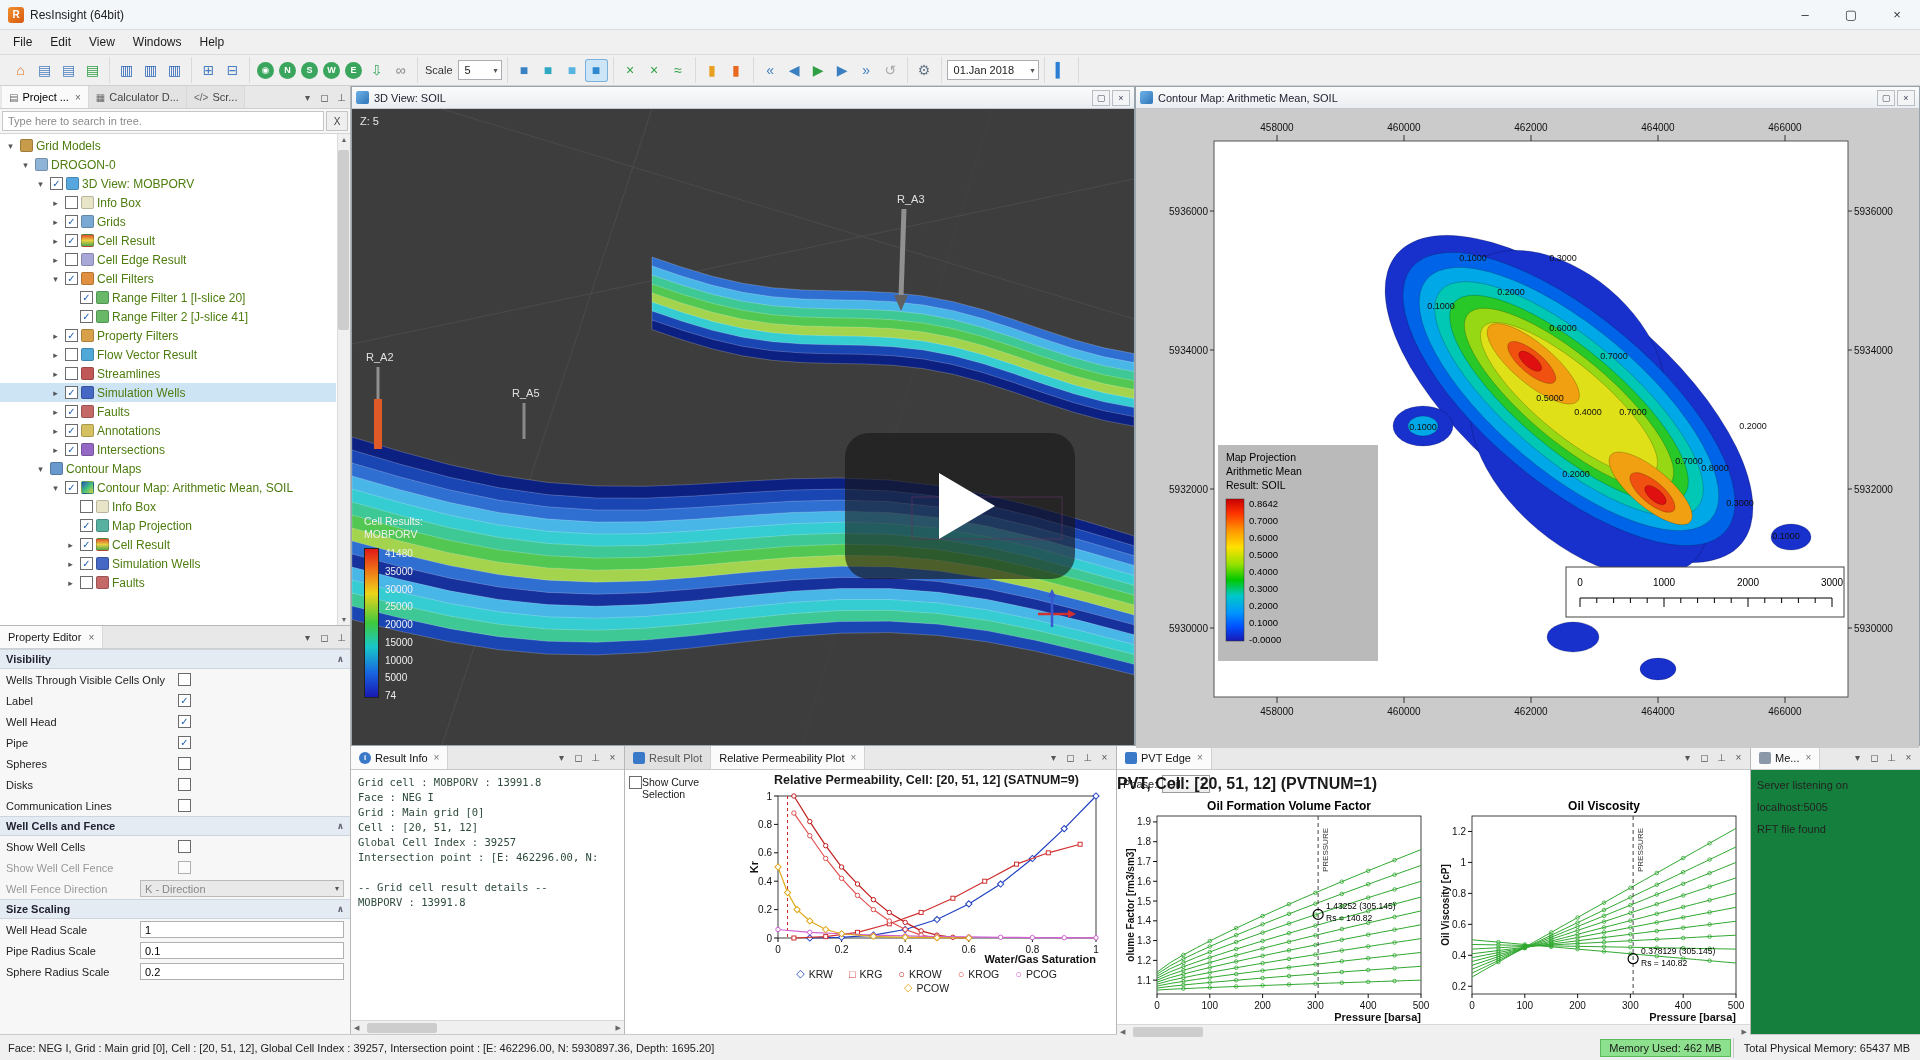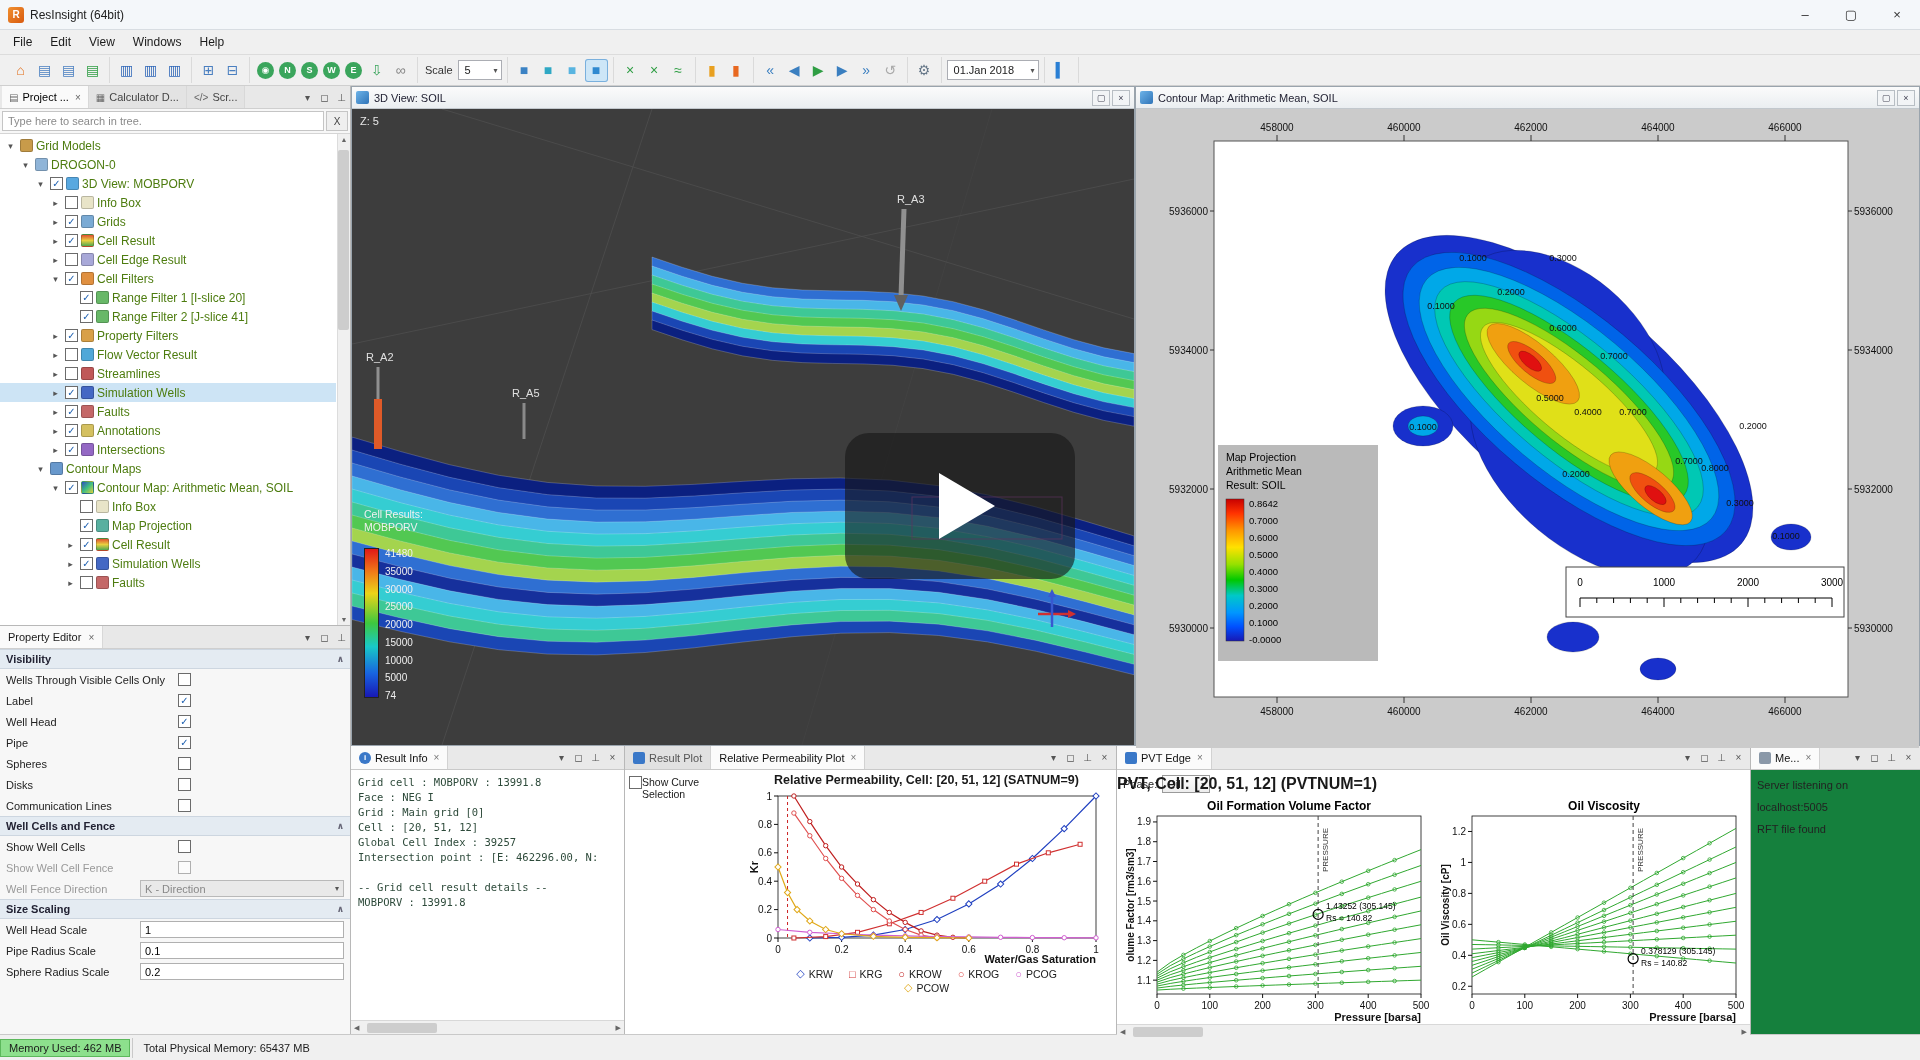--- a/index.html
+++ b/index.html
@@ -77,21 +77,21 @@
 .view3d-win{width:784px;flex:none}
 .contour-win{width:785px;flex:none}
 .mdi-header{height:22px;background:linear-gradient(#fbfbfb,#eaeef1);border-bottom:1px solid #c2c8cd;display:flex;align-items:center;padding:0 4px;gap:5px;font-size:11px;color:#223;flex:none}
 .mdi-ic{width:13px;height:13px;border-radius:2px;background:linear-gradient(135deg,#6db3e8,#2f74b8);flex:none}
 .mdi-btns{margin-left:auto;display:flex;gap:2px}
 .mdi-btn{width:18px;height:16px;border:1px solid #b8bec4;background:#f2f4f6;display:flex;align-items:center;justify-content:center;font-size:9px;color:#445}
 .viewport{flex:1;position:relative;background:#3d3d3d;overflow:hidden}
 .viewport>svg{position:absolute;left:0;top:0}
 .zlabel{position:absolute;top:6px;left:8px;color:#e6e6e6;font-size:11px}
 .v3d-legend{position:absolute;left:12px;bottom:44px;color:#f0f0f0;font-size:10px}
-.v3d-legend-title{font-size:10.5px;margin-bottom:14px;line-height:13px}
+.v3d-legend-title{font-size:10.5px;margin-bottom:7px;line-height:13px}
 .v3d-legend-body{display:flex;gap:6px}
 .v3d-grad{width:15px;height:150px;border:1px solid #222;background:linear-gradient(180deg,#e01818 0%,#f07818 15%,#ecd518 30%,#3ec83e 50%,#18c8c8 66%,#1864e0 84%,#1818b4 100%)}
 .v3d-vals{display:flex;flex-direction:column;justify-content:space-between;height:153px}
 .contour-body{flex:1;position:relative;background:#cbcbcb}
 
 .dock{display:flex;flex-direction:column;border-right:1px solid #b8b8b8;background:#f2f2f2;min-width:0}
 .ri-dock{width:274px;flex:none}.rp-dock{width:492px;flex:none}.pvt-dock{width:634px;flex:none}.msg-dock{flex:1}
 .dock-tabs{height:24px;display:flex;align-items:stretch;background:#e9e9e9;border-bottom:1px solid #c9c9c9;flex:none}
 .dtab{display:flex;align-items:center;gap:4px;padding:0 8px;font-size:11px;color:#555;background:#e1e1e1;border-right:1px solid #d2d2d2;white-space:nowrap}
 .dtab.active{background:#fbfbfb;color:#111}
@@ -1241,19 +1241,20 @@
             <div>Server listening on localhost:5005</div>
             <div>RFT file found</div>
           </div>
       </div>
 
     </div>
   </div>
 </div>
 
 <div class="statusbar">
+  <div class="status-left">Face: NEG I, Grid : Main grid [0], Cell : [20, 51, 12], Global Cell Index : 39257, Intersection point : [E: 462296.00, N: 5930897.36, Depth: 1695.20]</div>
   <div class="mem-badge">Memory Used: 462 MB</div>
   <div class="total-mem">Total Physical Memory: 65437 MB</div>
 </div>
 
 <div class="video-overlay">
   <div class="play-tri"></div>
 </div>
 
 </body></html>

